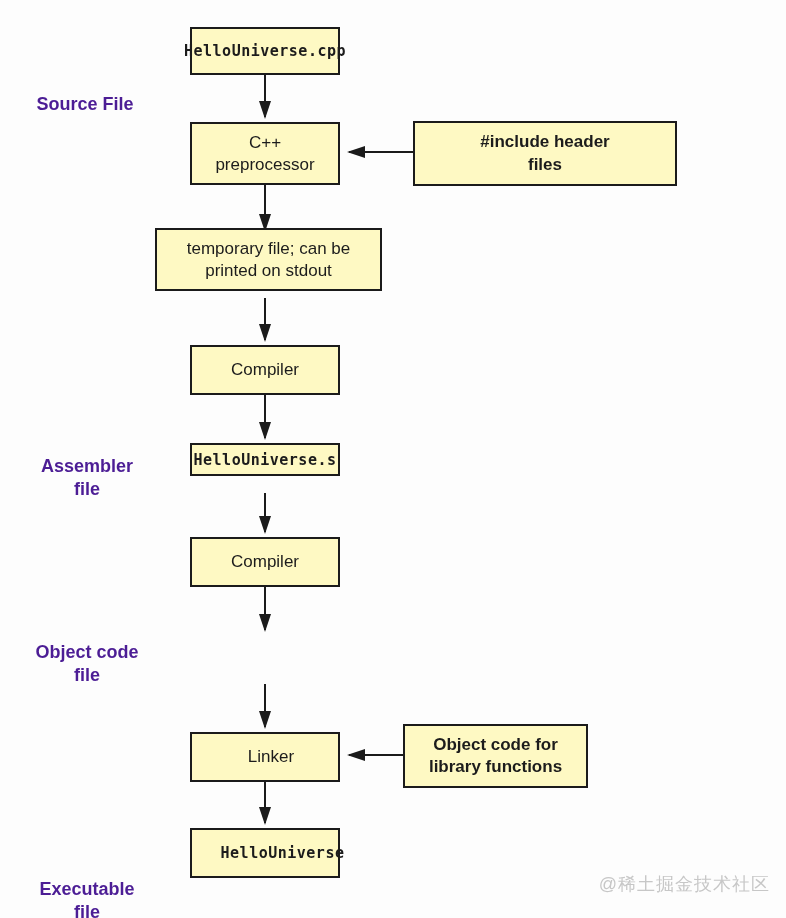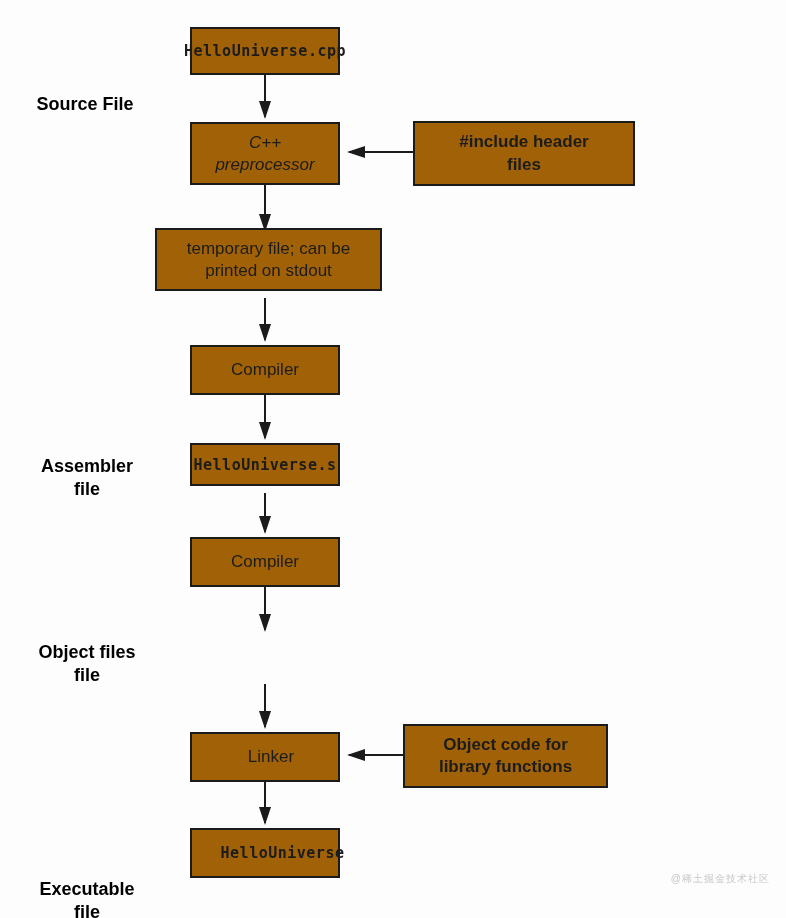--- a/index.html
+++ b/index.html
@@ -14,74 +14,74 @@
   .arrows {
     position: absolute;
     left: 0; top: 0;
     width: 786px; height: 918px;
     pointer-events: none;
   }
   .box {
     position: absolute;
     box-sizing: border-box;
     border: 2px solid #1b1b1b;
-    background: #a16207;
+    background: #fef9c3;
     display: flex;
     align-items: center;
     justify-content: center;
     text-align: center;
     color: #1c1c1c;
   }
   .box .inner { display: inline-block; }
   .proc { font-size: 17px; font-weight: 400; line-height: 1.25; }
   .mono {
     font-family: "DejaVu Sans Mono", "Liberation Mono", monospace;
     font-weight: 700;
     font-size: 15px;
     letter-spacing: 0.5px;
   }
   .annot { font-size: 17px; font-weight: 700; line-height: 1.3; }
   .stage-label {
     position: absolute;
     text-align: center;
     font-size: 18px;
     font-weight: 700;
-    color: #000000;
+    color: #4c1d95;
     line-height: 1.3;
   }
   .stage-label .inner { display: inline-block; }
   
   #n-src  { left: 190px; top: 27px;  width: 150px; height: 48px; }
   #n-pre  { left: 190px; top: 122px; width: 150px; height: 63px; }
   #n-tmp  { left: 155px; top: 228px; width: 227px; height: 63px; }
   #n-cmp  { left: 190px; top: 345px; width: 150px; height: 50px; }
-  #n-asf  { left: 190px; top: 443px; width: 150px; height: 43px; }
+  #n-asf  { left: 190px; top: 443px; width: 150px; height: 33px; }
   #n-asm  { left: 190px; top: 537px; width: 150px; height: 50px; }
   #n-obf  { left: 190px; top: 635px; width: 150px; height: 49px; }
   #n-lnk  { left: 190px; top: 732px; width: 150px; height: 50px; padding-left: 12px; }
   #n-exe  { left: 190px; top: 828px; width: 150px; height: 50px; padding-left: 35px; }
-  #n-hdr  { left: 413px; top: 121px; width: 222px; height: 65px; }
-  #n-lib  { left: 403px; top: 724px; width: 205px; height: 64px; }
-  #n-pre .inner { max-width: 112px; font-style: italic; }
+  #n-hdr  { left: 413px; top: 121px; width: 264px; height: 65px; }
+  #n-lib  { left: 403px; top: 724px; width: 185px; height: 64px; }
+  #n-pre .inner { max-width: 112px; }
   #n-tmp .inner { max-width: 185px; }
   #n-hdr .inner { max-width: 155px; }
   #n-lib .inner { max-width: 165px; }
   
   #l-src { left: 15px; top: 93px;  width: 140px; }
   #l-asf { left: 27px; top: 449px; width: 120px; }
   #l-asf .inner { max-width: 100px; margin-top: 6px; }
   #l-obf { left: 22px; top: 641px; width: 130px; }
   #l-obf .inner { max-width: 120px; }
   #l-exe { left: 27px; top: 838px; width: 120px; margin-top: 40px; }
   #l-exe .inner { max-width: 105px; }
   .watermark {
     position: absolute;
     left: 590px; top: 872px; width: 180px;
     text-align: right;
-    font-size: 10px;
+    font-size: 18px;
     color: #c7c7c7;
     letter-spacing: 1px;
   }
 </style>
 </head>
 <body>
 
 <div class="canvas">
 
   <svg class="arrows" viewBox="0 0 786 918" xmlns="http://www.w3.org/2000/svg">
@@ -145,21 +145,21 @@
 
   <div id="l-src" class="stage-label">
     <span class="inner">Source File</span>
   </div>
 
   <div id="l-asf" class="stage-label">
     <span class="inner">Assembler file</span>
   </div>
 
   <div id="l-obf" class="stage-label">
-    <span class="inner">Object files file</span>
+    <span class="inner">Object code file</span>
   </div>
 
   <div id="l-exe" class="stage-label">
     <span class="inner">Executable file</span>
   </div>
 
   <div class="watermark">@稀土掘金技术社区</div>
 
 </div>
 

